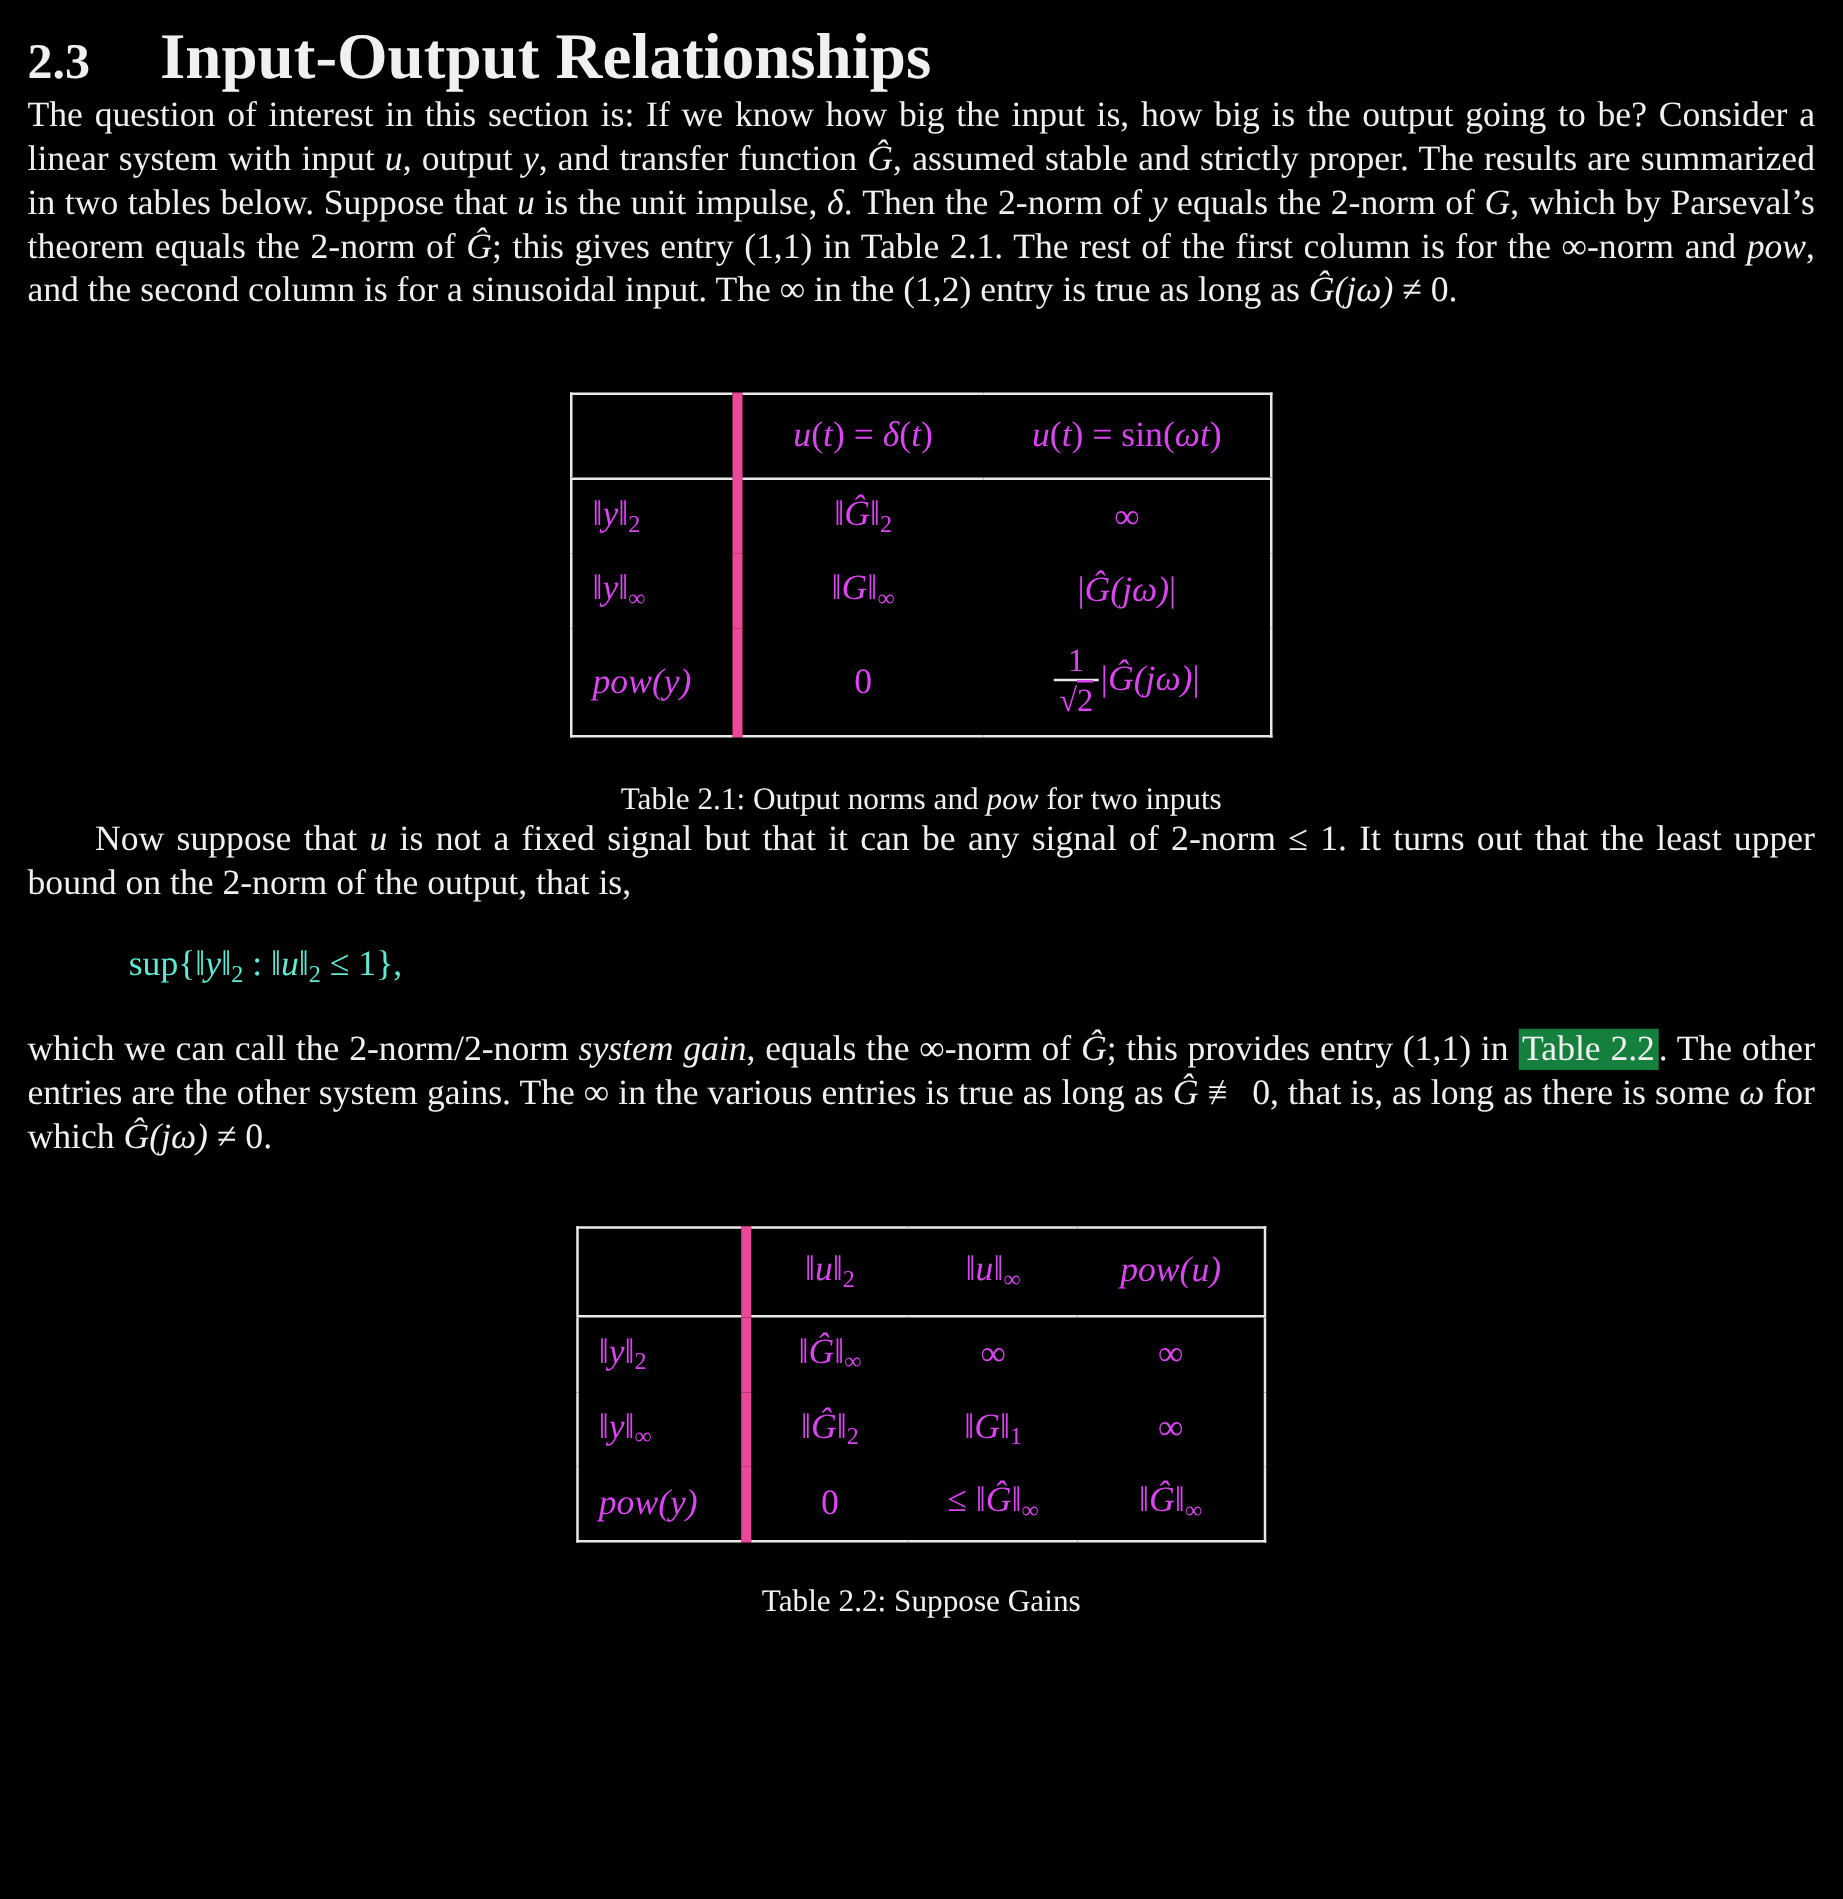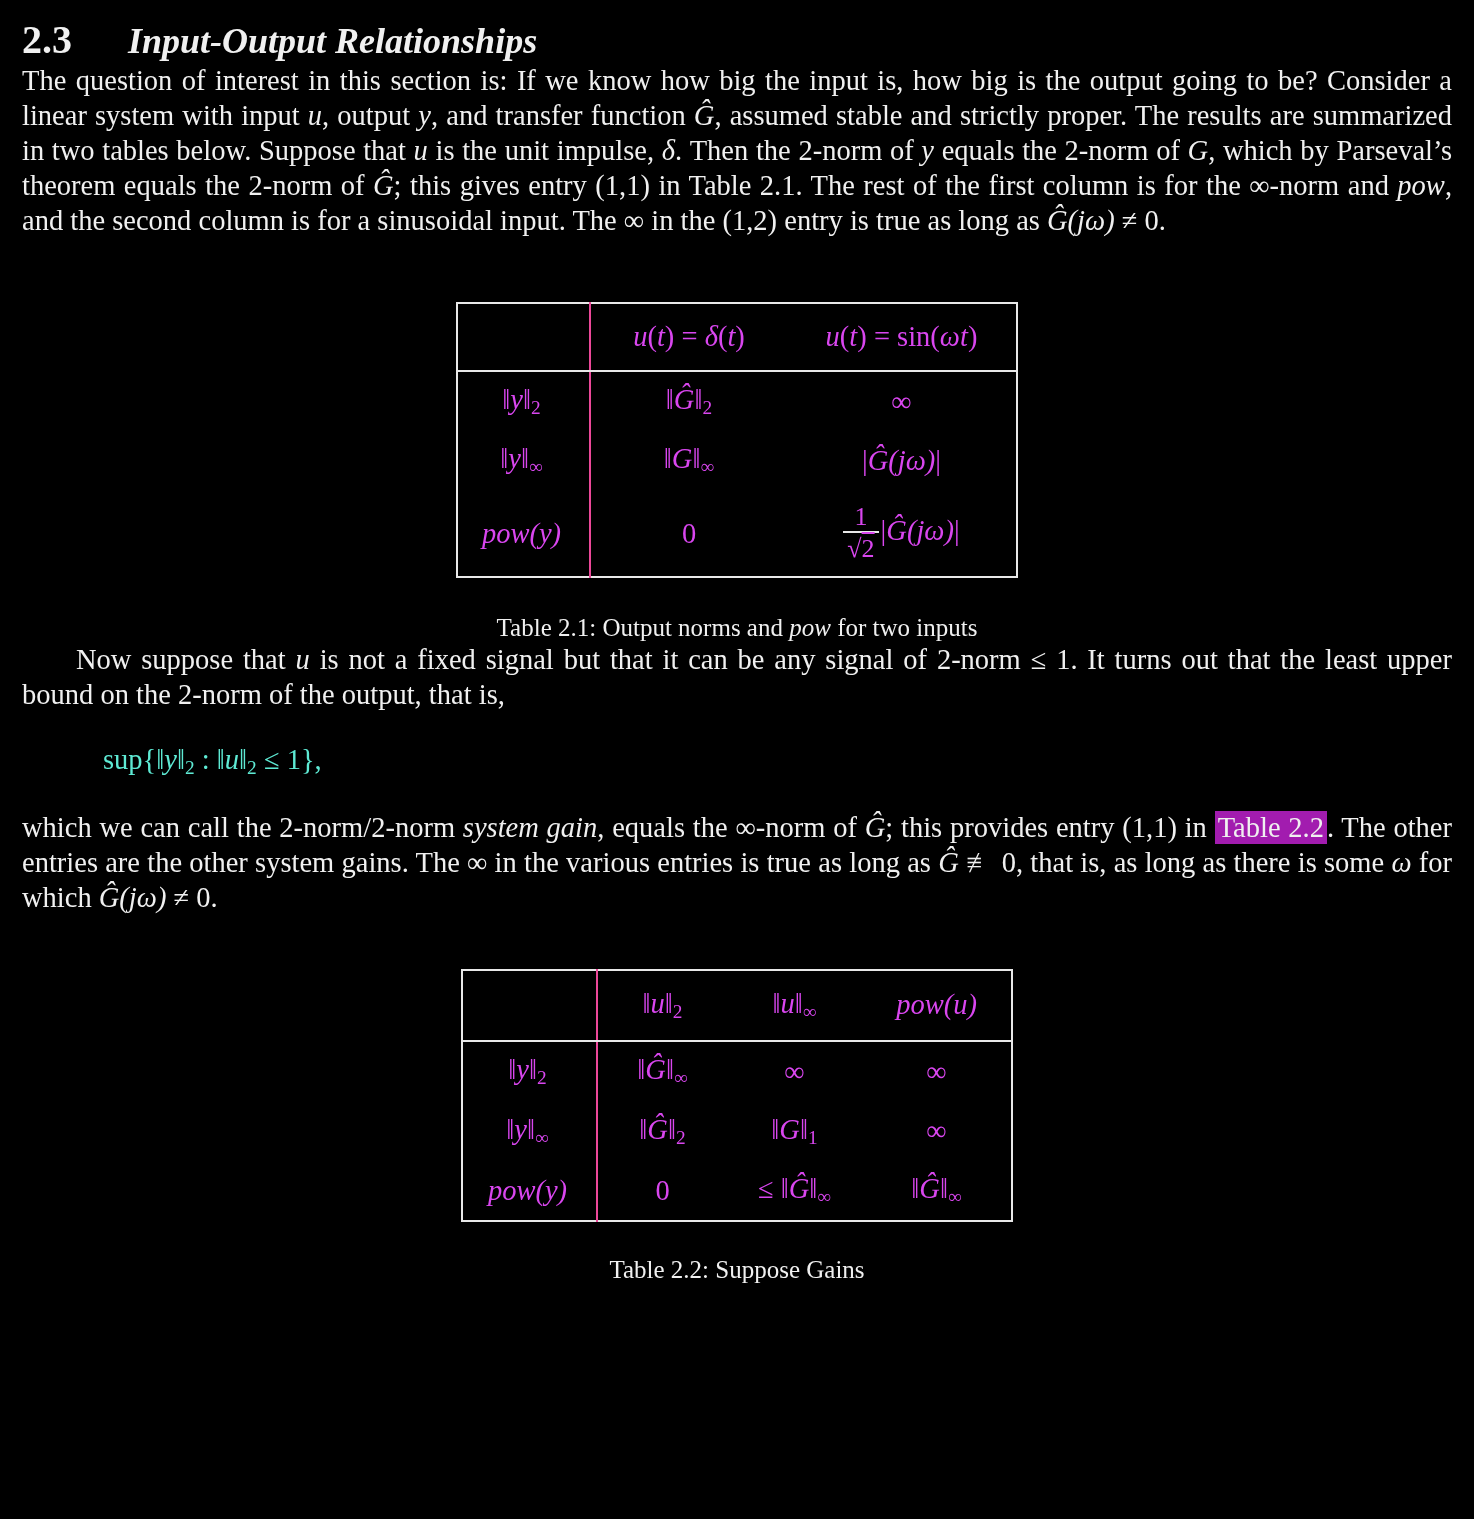--- a/index.html
+++ b/index.html
@@ -4,47 +4,47 @@
 <style>
   html,body{margin:0;padding:0;background:#000;}
   .page{
     width:1474px; min-height:1519px; box-sizing:border-box;
     background:#000; color:#f0f0f0;
     font-family:"Liberation Serif","DejaVu Serif",serif;
     padding:14px 22px 30px 22px;
   }
   .sec-heading{display:flex; align-items:baseline; margin-top:2px;}
   .sec-num{font-size:40px; font-weight:bold; margin-right:56px;}
-  .sec-title{font-size:36px; font-weight:bold;font-style:italic;}
+  .sec-title{font-size:52px; font-weight:bold;}
   p.body{
     font-size:28.5px; line-height:35px; text-align:justify;
     margin:0; color:#f0f0f0;
   }
   .p1{margin-top:40px;}
   .p2{margin-top:42px; text-indent:54px;}
   .equation{
     font-size:28.5px; margin:32px 0 30px 81px; color:#5eead4;
   }
   .p3{margin-top:0;}
   
   .i{font-style:italic;}
   .sub{font-size:68%; vertical-align:-0.28em;}
   .ov{text-decoration:overline;}
-  .hl{background:#a21caf; padding:1px 3px;}
+  .hl{background:#15803d; padding:1px 3px;}
   
   .tbl-center{display:flex; justify-content:center;}
   .tbl1-wrap{margin-top:64px;}
   .tbl2-wrap{margin-top:54px;}
   table.norm-table{
     border-collapse:collapse; font-size:28.5px; color:#d946ef;
     border:2px solid #e8e8e8;
   }
   table.norm-table td{text-align:center; padding:12px 24px;}
   table.norm-table td.stub{
-    text-align:center; border-right:2px solid #ec4899; padding-left:16px; padding-right:20px;
+    text-align:left; border-right:8px solid #ec4899; padding-left:16px; padding-right:20px;
   }
   table.norm-table tr.hrow td{border-bottom:2px solid #e8e8e8; padding-top:17px; padding-bottom:17px;}
   .t1 .c-stub{width:133px;} .t1 .c-a{width:197px;} .t1 .c-b{width:230px;}
   .t2 .c-stub{width:135px;} .t2 .c-a{width:130px;} .t2 .c-b{width:135px;} .t2 .c-c{width:150px;}
   
   .frac{display:inline-flex; flex-direction:column; align-items:center; vertical-align:middle; margin-right:2px;}
   .fr-num{display:block; font-size:26px; line-height:1.1; padding:0 4px;}
   .fr-den{display:block; font-size:26px; line-height:1.15; border-top:2px solid #e8e8e8; padding:1px 4px 0 4px;}
   .caption{
     text-align:center; font-size:25px; color:#f0f0f0;

